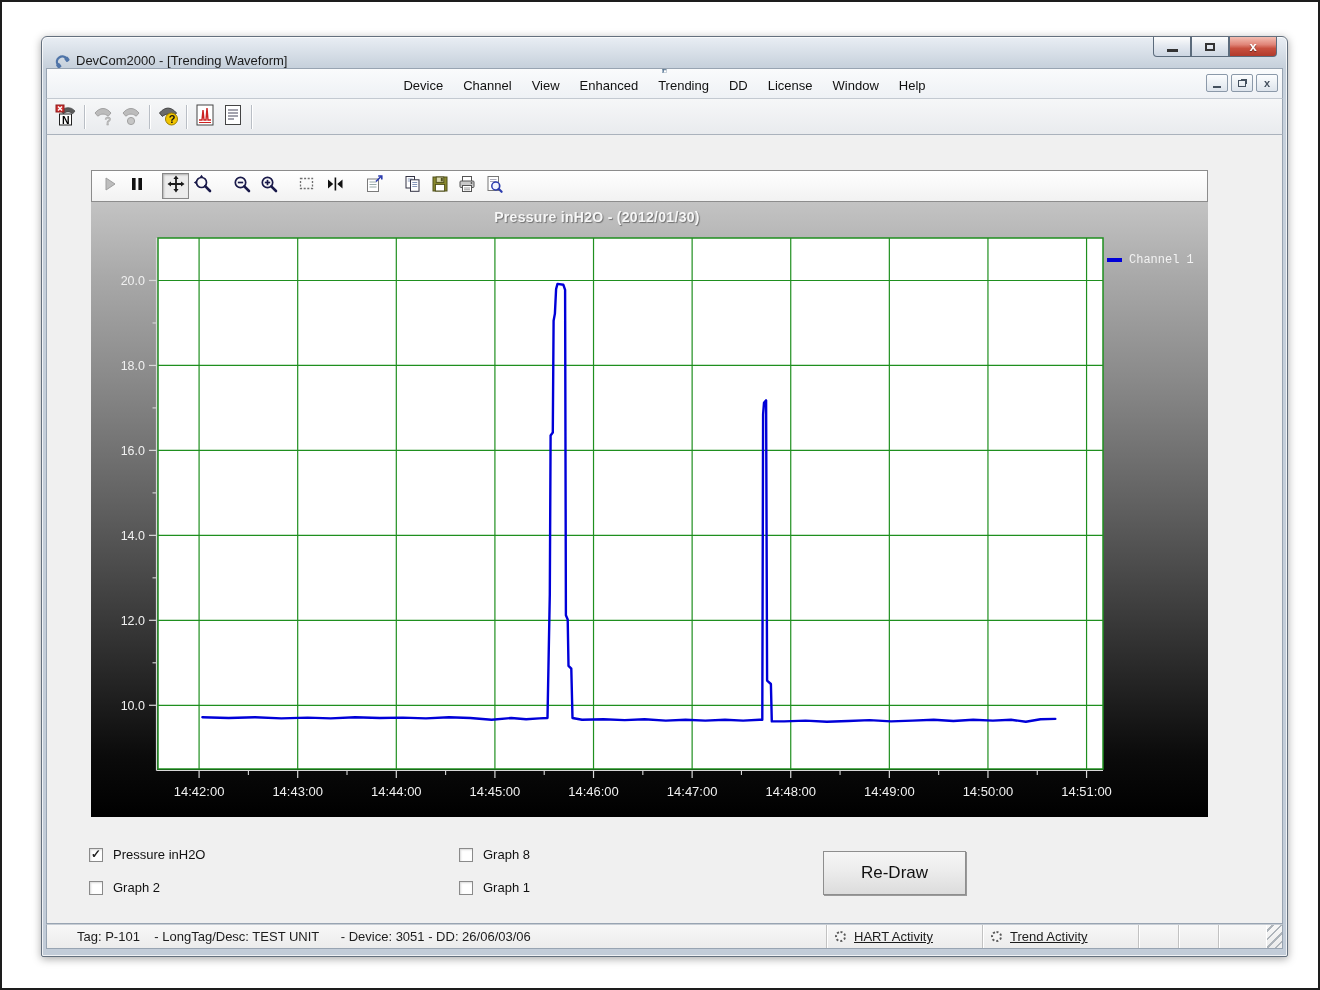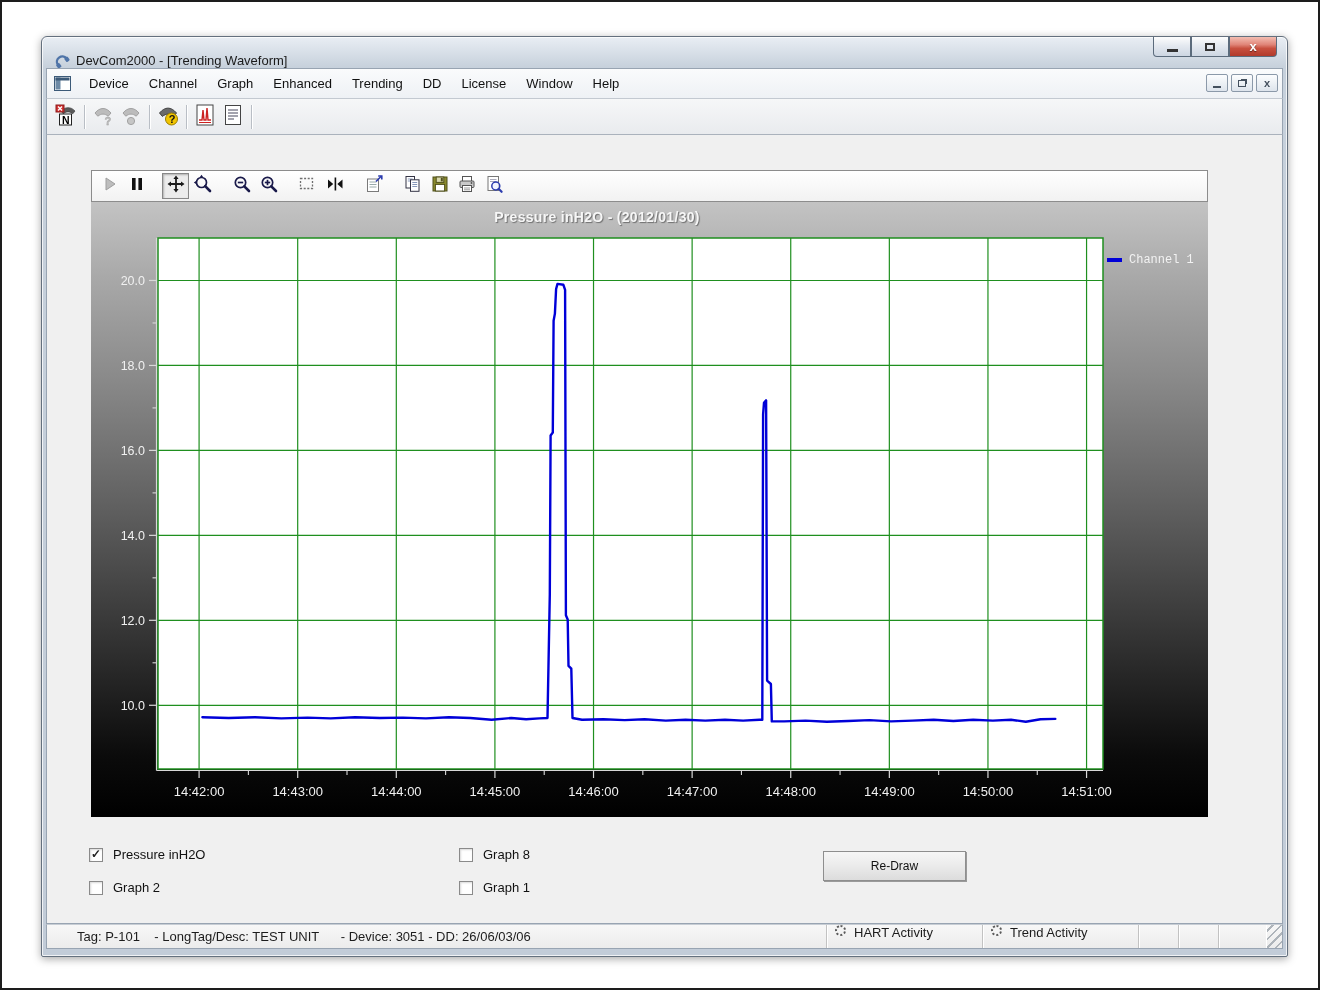--- a/index.html
+++ b/index.html
@@ -20,21 +20,21 @@
     background:linear-gradient(#fdfdfd,#e4e9f0 45%,#cdd6e2); display:flex; align-items:center; justify-content:center; }
   .win-btn.first { border-radius:0 0 0 4px; }
   .win-btn.close { width:48px; border-radius:0 0 4px 0;
     background:linear-gradient(#f3beb2,#e08578 40%,#c8503f 60%,#b13a2b); }
   .glyph-min { width:11px; height:3px; background:#333; margin-top:8px; }
   .glyph-max { width:10px; height:8px; border:2px solid #333; }
   .glyph-close { color:#fff; font-weight:bold; font-size:13px; text-shadow:0 1px 1px rgba(0,0,0,.5); }
 
   
   .menubar { position:relative; height:31px; background:linear-gradient(#fafbfc,#eef1f5);
-    border:1px solid #98a4b2; border-bottom:1px solid #c3c9d1; display:flex; align-items:center; }
+    border:1px solid #98a4b2; border-bottom:1px solid #c3c9d1; display:flex; align-items:center;flex-direction:column; }
   .mdi-icon { width:17px; height:15px; margin:0 8px 0 7px; }
   .menu-item { font-size:13px; color:#111; padding:5px 10px; cursor:default; }
   .mdi-buttons { position:absolute; right:4px; top:5px; display:flex; gap:3px; }
   .mdi-btn { width:22px; height:18px; border:1px solid #8b99a9; border-radius:2px;
     background:linear-gradient(#fcfdfe,#dde4ec); display:flex; align-items:center; justify-content:center;
     font-size:11px; color:#44505e; }
   .mdi-glyph-min { width:8px; height:2px; background:#44505e; margin-top:7px; }
   .mdi-glyph-restore { width:8px; height:7px; border:1px solid #44505e; box-shadow:2px -2px 0 -1px #44505e; }
   .mdi-glyph-close { font-weight:bold; }
 
@@ -67,29 +67,29 @@
 
   
   .toggle { position:absolute; display:flex; align-items:center; gap:10px; }
   .cbox { width:14px; height:14px; background:#fff; border:1px solid #8a8a8a; box-shadow:inset 1px 1px 2px rgba(0,0,0,.15);
     display:flex; align-items:center; justify-content:center; font-size:12px; font-weight:bold; color:#222; }
   .cbox span { display:none; margin-top:-2px; }
   .cbox.checked span { display:block; }
   .toggle-label { font-size:13px; color:#111; }
 
   
-  .redraw-btn { position:absolute; left:776px; top:716px; width:143px; height:30px;
+  .redraw-btn { position:absolute; left:776px; top:716px; width:143px; height:44px;
     border:1px solid #8e8e8e; background:linear-gradient(#f6f6f6,#ececec 45%,#dcdcdc);
-    box-shadow:1px 1px 0 #9a9a9a; font-size:12px; color:#111; display:flex; align-items:center; justify-content:center;text-align:center; }
+    box-shadow:1px 1px 0 #9a9a9a; font-size:17px; color:#111; display:flex; align-items:center; justify-content:center;text-align:center; }
 
   
   .statusbar { position:relative; height:25px; margin-top:0; background:linear-gradient(#f7f7f7,#ececec);
     border:1px solid #98a4b2; border-top:1px solid #c7cdd4; display:flex; align-items:stretch; font-size:13px; color:#1c1c1c; }
   .sb-main { flex:1; display:flex; align-items:center; padding-left:6px; white-space:pre;margin-left:24px; }
-  .sb-panel { border-left:1px solid #c2c2c2; box-shadow:inset 1px 0 0 #fff; display:flex; gap:8px; padding:0 8px; }
+  .sb-panel { border-left:1px solid #c2c2c2; box-shadow:inset 1px 0 0 #fff; display:flex; align-items:center; gap:8px; padding:0 8px;text-decoration:underline; }
   .sb-activity { width:156px; }
   .sb-empty-a { width:40px; } .sb-empty-b { width:40px; } .sb-empty-c { width:48px; }
   .led { width:11px; height:11px; border-radius:50%; border:2px dotted #5a5a5a; background:#f4f4f4; flex:none; }
   .grip { width:15px; border-left:none;
     background:repeating-linear-gradient(135deg, transparent 0 4px, #aeb4ba 4px 6px); }
 </style>
 </head>
 <body>
 
 <div class="screen">
@@ -119,21 +119,21 @@
 
     <div class="menubar">
       <svg class="mdi-icon" viewBox="0 0 17 15">
         <rect x="0.5" y="0.5" width="16" height="14" fill="#ffffff" stroke="#3c5a78"></rect>
         <rect x="1.5" y="1.5" width="5" height="12" fill="#6d8aa6"></rect>
         <rect x="1.5" y="1.5" width="14" height="3" fill="#3c5a78"></rect>
       </svg>
       <div style="display:flex;">
           <span class="menu-item">Device</span>
           <span class="menu-item">Channel</span>
-          <span class="menu-item">Graph</span>
+          <span class="menu-item">View</span>
           <span class="menu-item">Enhanced</span>
           <span class="menu-item">Trending</span>
           <span class="menu-item">DD</span>
           <span class="menu-item">License</span>
           <span class="menu-item">Window</span>
           <span class="menu-item">Help</span>
         </div>
       <div class="mdi-buttons">
         <div class="mdi-btn">
             <div class="mdi-glyph-min"></div>

